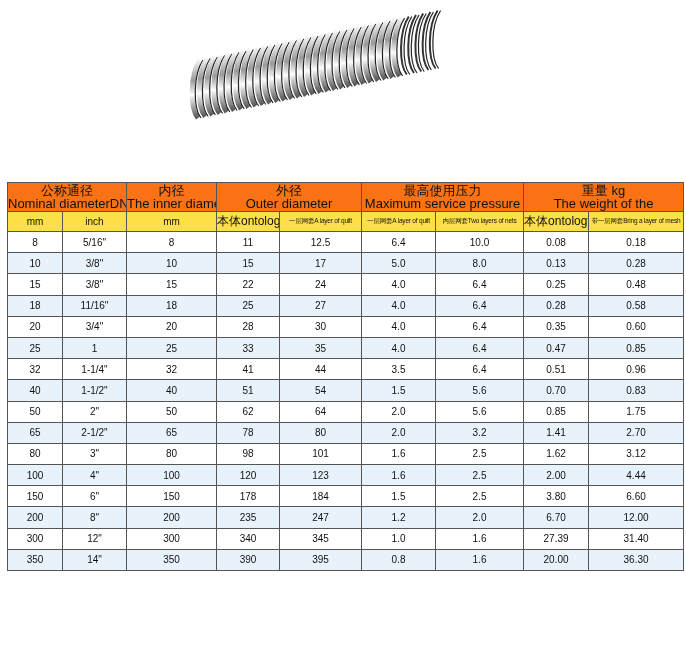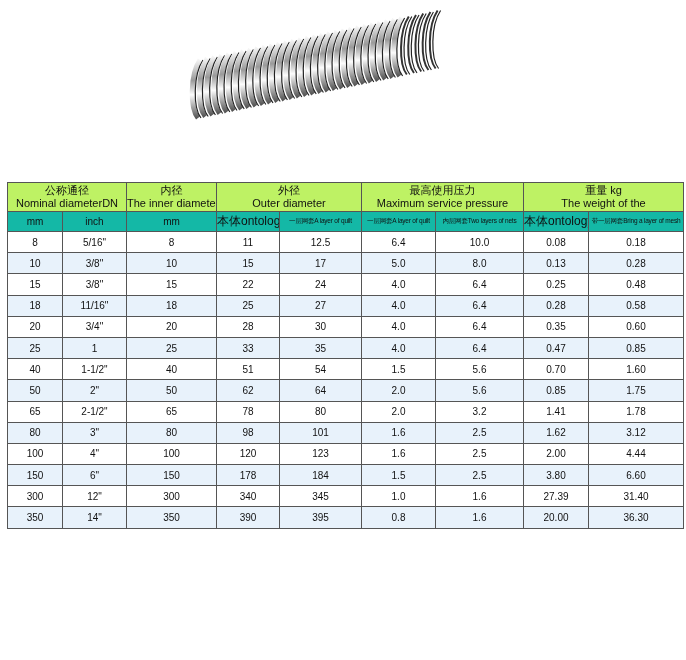--- a/index.html
+++ b/index.html
@@ -1,21 +1,21 @@
 <!DOCTYPE html>
 <html><head>
 <meta charset="utf-8">
 <style>
   html, body { margin: 0; padding: 0; background: #ffffff; }
   body { width: 686px; height: 660px; position: relative; overflow: hidden; font-family: "Liberation Sans", sans-serif; color: #111; }
   .hero { position: absolute; left: 180px; top: 0; width: 330px; height: 130px; }
   .spec-table { position: absolute; left: 7px; top: 182px; border-collapse: collapse; table-layout: fixed; width: 676px; }
   .spec-table td, .spec-table th { border: 1px solid #555; text-align: center; padding: 0; white-space: nowrap; overflow: hidden; }
-  .spec-table th { background: #bef264; font-weight: normal; font-size: 11px; line-height: 13px; height: 28px; color: #111; }
-  .spec-table .sub td { height: 19px; font-size: 10px; background: #14b8a6; margin-top: 17px; }
+  .spec-table th { background: #f97316; font-weight: normal; font-size: 13px; line-height: 13px; height: 28px; color: #111; }
+  .spec-table .sub td { height: 19px; font-size: 10px; background: #fde047; margin-top: 17px; }
   .spec-table .sub td.small { font-size: 6.5px; letter-spacing: -0.2px; }
   .spec-table .sub td.mid { font-size: 12px; }
   .spec-table tbody tr.data td { height: 20.2px; font-size: 10px; }
   .spec-table tbody tr.data:nth-child(odd) td { background: #e8f2fb; }
   .spec-table tbody tr.data:nth-child(even) td { background: #ffffff; }
 </style>
 </head>
 <body>
 
 <svg class="hero" viewBox="0 0 330 130">
@@ -207,29 +207,40 @@
         <td>1</td>
         <td>25</td>
         <td>33</td>
         <td>35</td>
         <td>4.0</td>
         <td>6.4</td>
         <td>0.47</td>
         <td>0.85</td>
       </tr>
       <tr class="data">
+        <td>32</td>
+        <td>1-1/4"</td>
+        <td>32</td>
+        <td>41</td>
+        <td>44</td>
+        <td>3.5</td>
+        <td>6.4</td>
+        <td>0.51</td>
+        <td>0.96</td>
+      </tr>
+      <tr class="data">
         <td>40</td>
         <td>1-1/2"</td>
         <td>40</td>
         <td>51</td>
         <td>54</td>
         <td>1.5</td>
         <td>5.6</td>
         <td>0.70</td>
-        <td>1.60</td>
+        <td>0.83</td>
       </tr>
       <tr class="data">
         <td>50</td>
         <td>2"</td>
         <td>50</td>
         <td>62</td>
         <td>64</td>
         <td>2.0</td>
         <td>5.6</td>
         <td>0.85</td>
@@ -237,21 +248,21 @@
       </tr>
       <tr class="data">
         <td>65</td>
         <td>2-1/2"</td>
         <td>65</td>
         <td>78</td>
         <td>80</td>
         <td>2.0</td>
         <td>3.2</td>
         <td>1.41</td>
-        <td>1.78</td>
+        <td>2.70</td>
       </tr>
       <tr class="data">
         <td>80</td>
         <td>3"</td>
         <td>80</td>
         <td>98</td>
         <td>101</td>
         <td>1.6</td>
         <td>2.5</td>
         <td>1.62</td>
@@ -273,20 +284,31 @@
         <td>6"</td>
         <td>150</td>
         <td>178</td>
         <td>184</td>
         <td>1.5</td>
         <td>2.5</td>
         <td>3.80</td>
         <td>6.60</td>
       </tr>
       <tr class="data">
+        <td>200</td>
+        <td>8"</td>
+        <td>200</td>
+        <td>235</td>
+        <td>247</td>
+        <td>1.2</td>
+        <td>2.0</td>
+        <td>6.70</td>
+        <td>12.00</td>
+      </tr>
+      <tr class="data">
         <td>300</td>
         <td>12"</td>
         <td>300</td>
         <td>340</td>
         <td>345</td>
         <td>1.0</td>
         <td>1.6</td>
         <td>27.39</td>
         <td>31.40</td>
       </tr>

